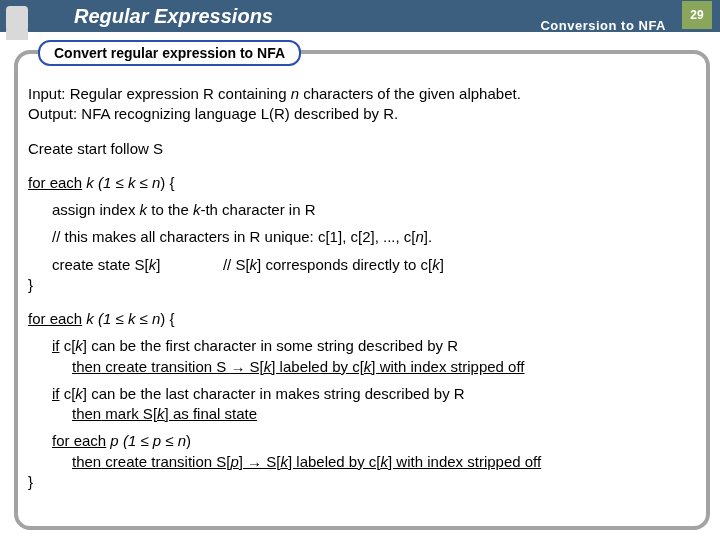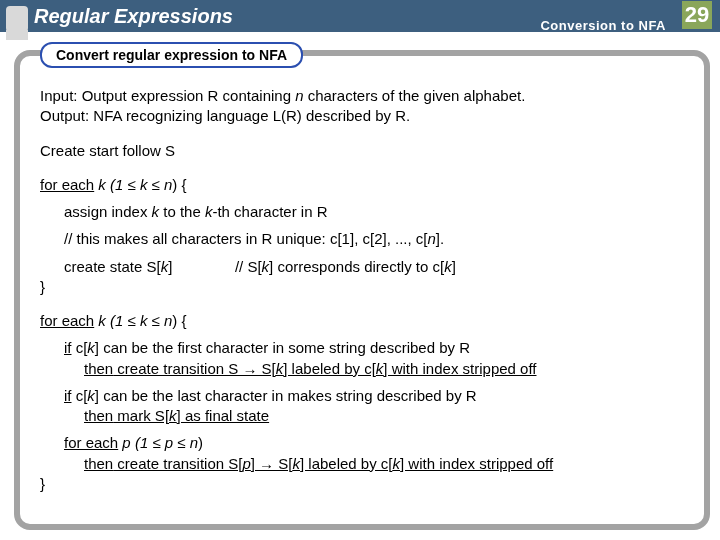--- a/index.html
+++ b/index.html
@@ -10,20 +10,21 @@
     background: #fff;
     overflow: hidden;
   }
   .header {
     background: #3d5f7f;
     height: 32px;
     display: flex;
     align-items: center;
     padding-left: 6px;
     position: relative;
+    gap: 40px;
   }
   .header-badge {
     width: 22px;
     height: 26px;
     background: #d9d9d9;
     border-radius: 4px;
     margin-right: 6px;
     position: relative;
     top: 3px;
   }
@@ -50,38 +51,38 @@
     margin-right: 10px;
     letter-spacing: 0.5px;
     margin-top: 19px;
   }
   .page-no {
     position: absolute;
     right: 8px;
     top: 1px;
     background: #8aa65a;
     color: #fff;
-    font-size: 22px;
+    font-size: 12px;
     font-weight: bold;
     width: 30px;
     height: 28px;
     display: flex;
     align-items: center;
     justify-content: center;
   }
   .header-sub-wrap {
     display: flex;
     align-items: center;
     margin-right: 44px;
   }
   .content-frame {
-    border: 6px solid #a3a3a3;
+    border: 4px solid #a3a3a3;
     border-radius: 16px;
     margin: 18px 10px 10px 14px;
-    padding: 30px 16px 16px 20px;
+    padding: 30px 16px 16px 10px;
     position: relative;
     height: 480px;
   }
   .section-label {
     position: absolute;
     top: -14px;
     left: 20px;
     background: #fff;
     border: 2px solid #2b4fb0;
     border-radius: 12px;
@@ -112,21 +113,21 @@
   <div class="page-no">29</div>
 </div>
 
 <div class="content-frame">
   <div class="section-label">Convert regular expression to NFA</div>
 
   <div class="body-text">
 
     <div class="para">
       <div>
-        <span>Input: Output expression R containing </span><span class="it">n</span><span> characters of the given alphabet.</span>
+        <span>Input: Regular expression R containing </span><span class="it">n</span><span> characters of the given alphabet.</span>
       </div>
       <div>Output: NFA recognizing language L(R) described by R.</div>
     </div>
 
     <div class="para">Create start follow S</div>
 
     <div class="para">
       <div>
         <span class="ul">for each</span><span class="it"> k (1 ≤ k ≤ n</span><span>) {</span>
       </div>

